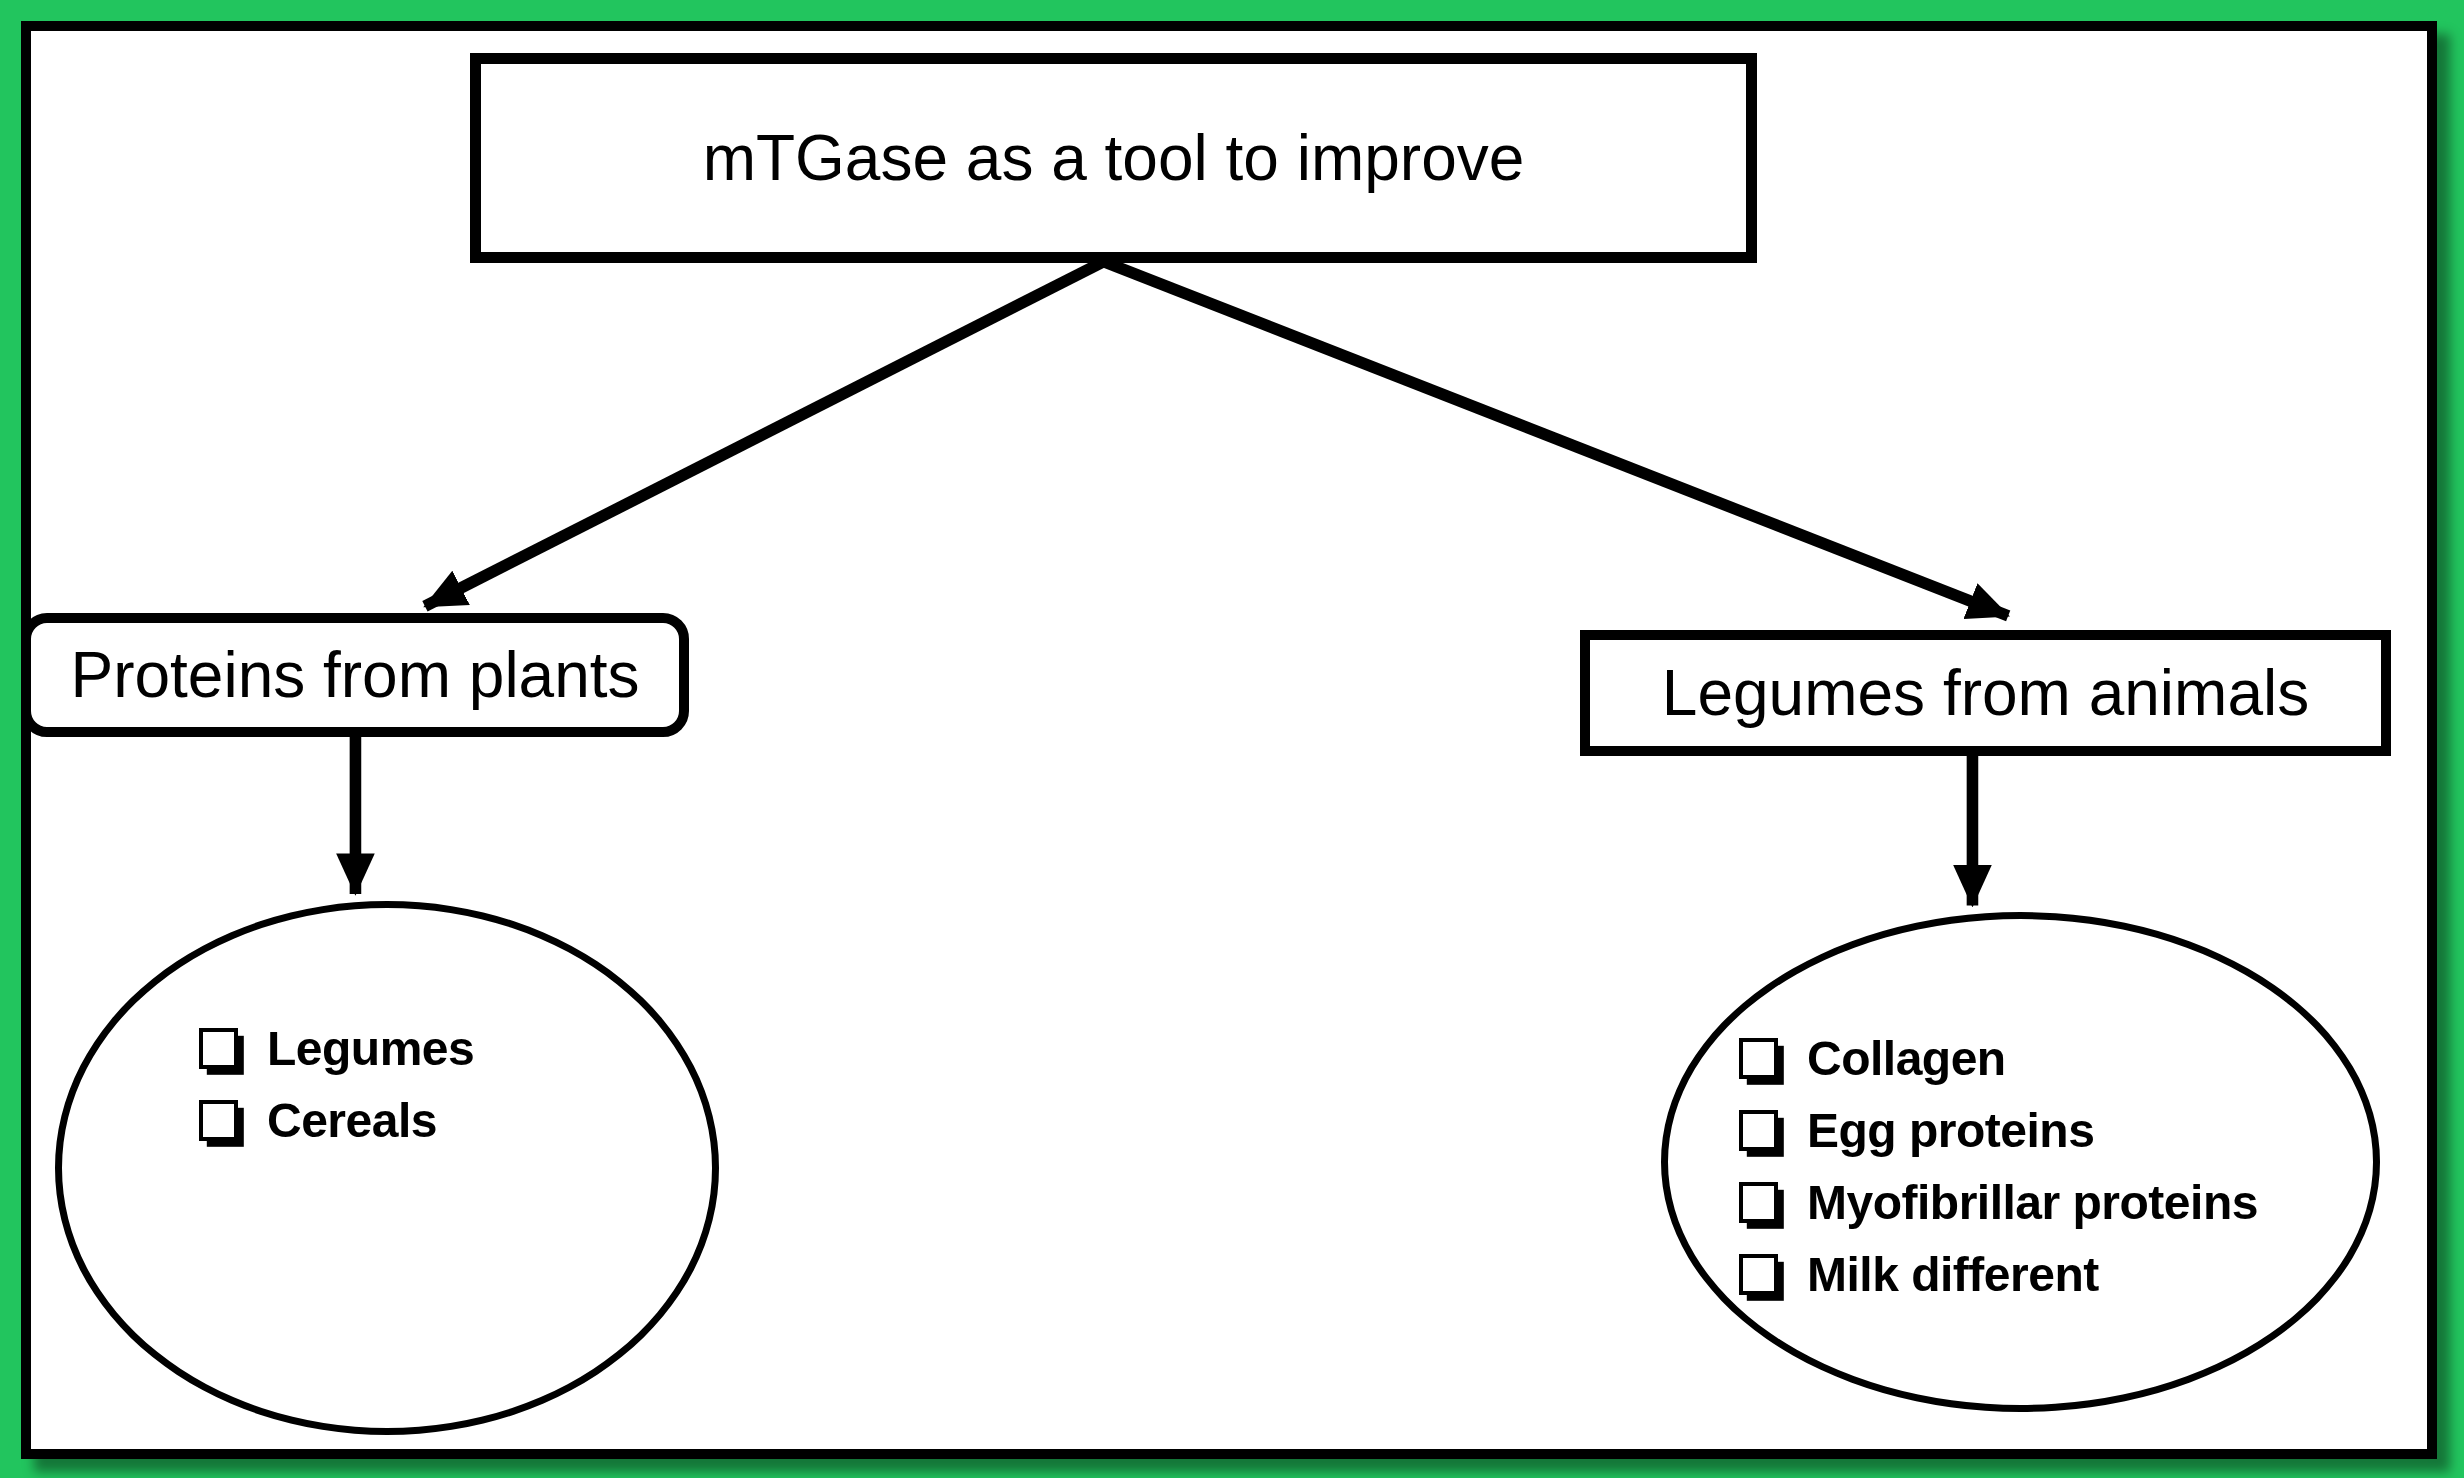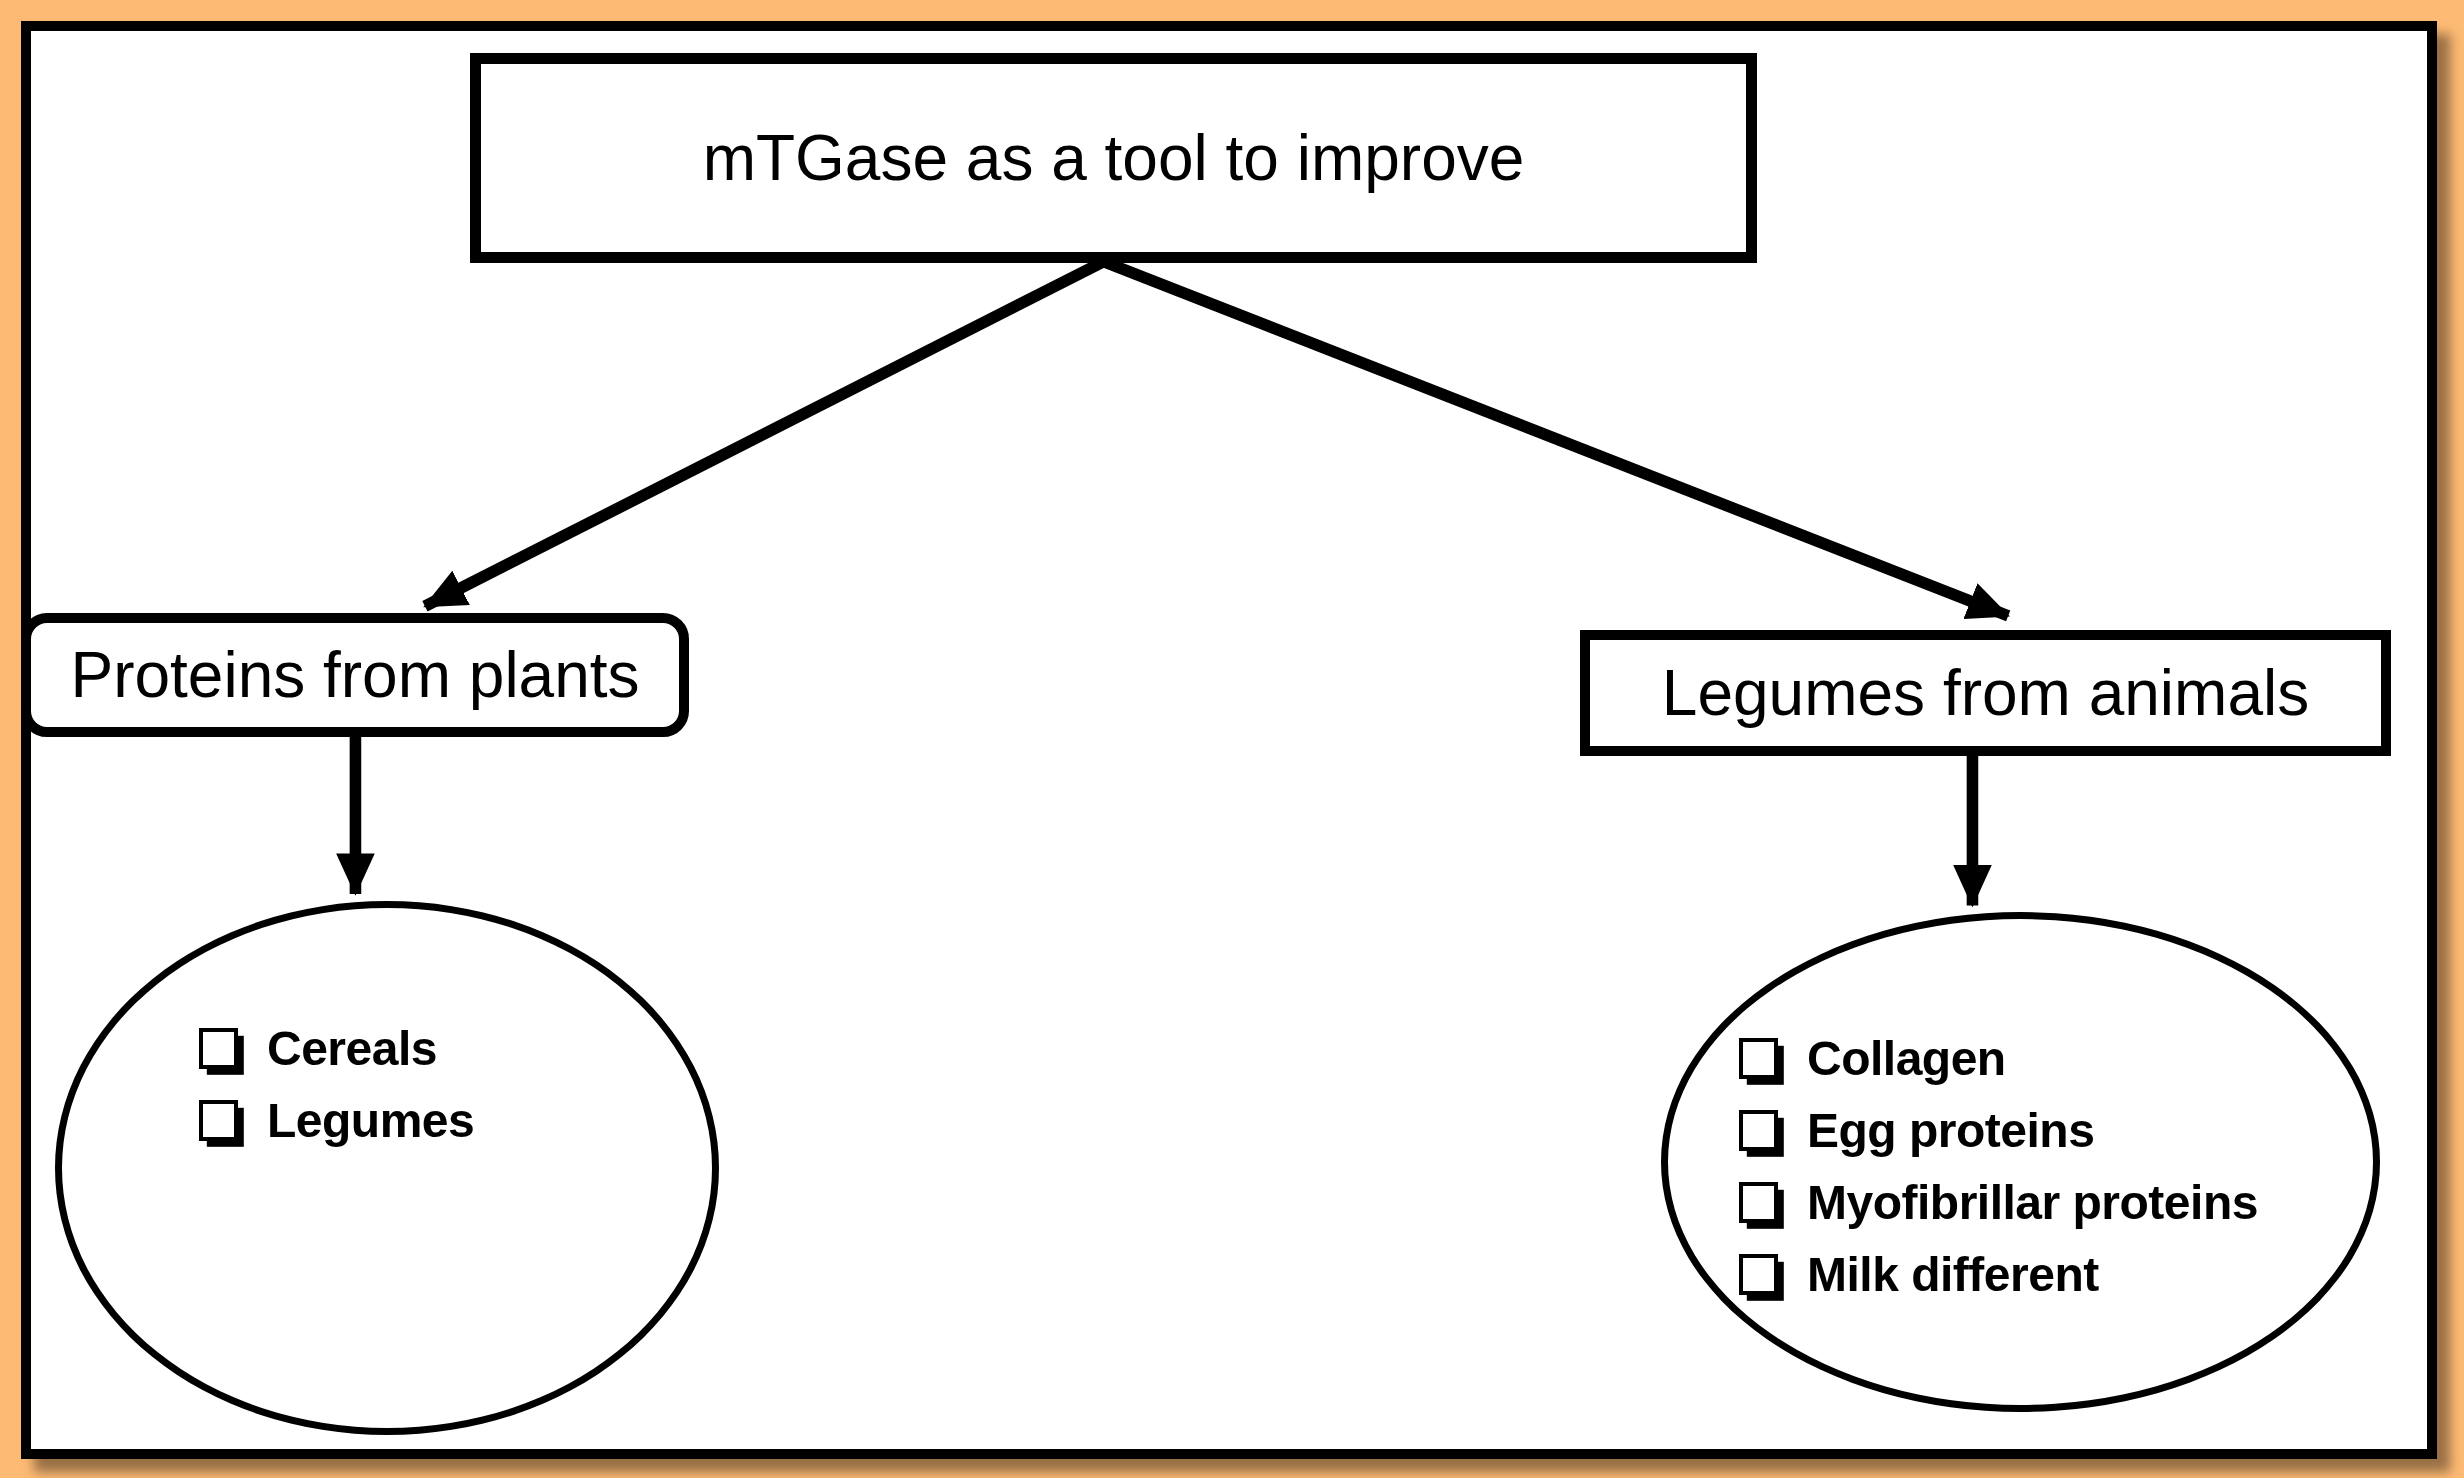--- a/index.html
+++ b/index.html
@@ -1,18 +1,18 @@
 <!DOCTYPE html>
 <html><head>
 <meta charset="utf-8">
 <style>
   html, body { margin:0; padding:0; background:#ffffff; }
   .canvas {
     position:relative; width:2465px; height:1478px;
-    background:#fdba74; overflow:hidden;
+    background:#22c55e; overflow:hidden;
     font-family:"Liberation Sans", sans-serif; color:#000;
   }
   .frame {
     position:absolute; left:21px; top:21px; width:2396px; height:1418px;
     border:10.6px solid #000; background:#fff;
     box-shadow:12.6px 12.6px 10.6px rgba(0,0,0,0.40);
   }
   .arrows {
     position:absolute; left:0; top:0; width:2465px; height:1478px;
     pointer-events:none;
@@ -75,25 +75,25 @@
   <div class="node animals-box">
     <div class="node-label">Legumes from animals</div>
   </div>
 
   <div class="ellipse plants-ellipse"></div>
   <div class="ellipse animals-ellipse"></div>
 
   <div class="list plants-list">
     <div class="list-row">
       <span class="bullet"></span>
-      <span class="item-label">Cereals</span>
+      <span class="item-label">Legumes</span>
     </div>
     <div class="list-row">
       <span class="bullet"></span>
-      <span class="item-label">Legumes</span>
+      <span class="item-label">Cereals</span>
     </div>
   </div>
 
   <div class="list animals-list">
     <div class="list-row">
       <span class="bullet"></span>
       <span class="item-label">Collagen</span>
     </div>
     <div class="list-row">
       <span class="bullet"></span>

